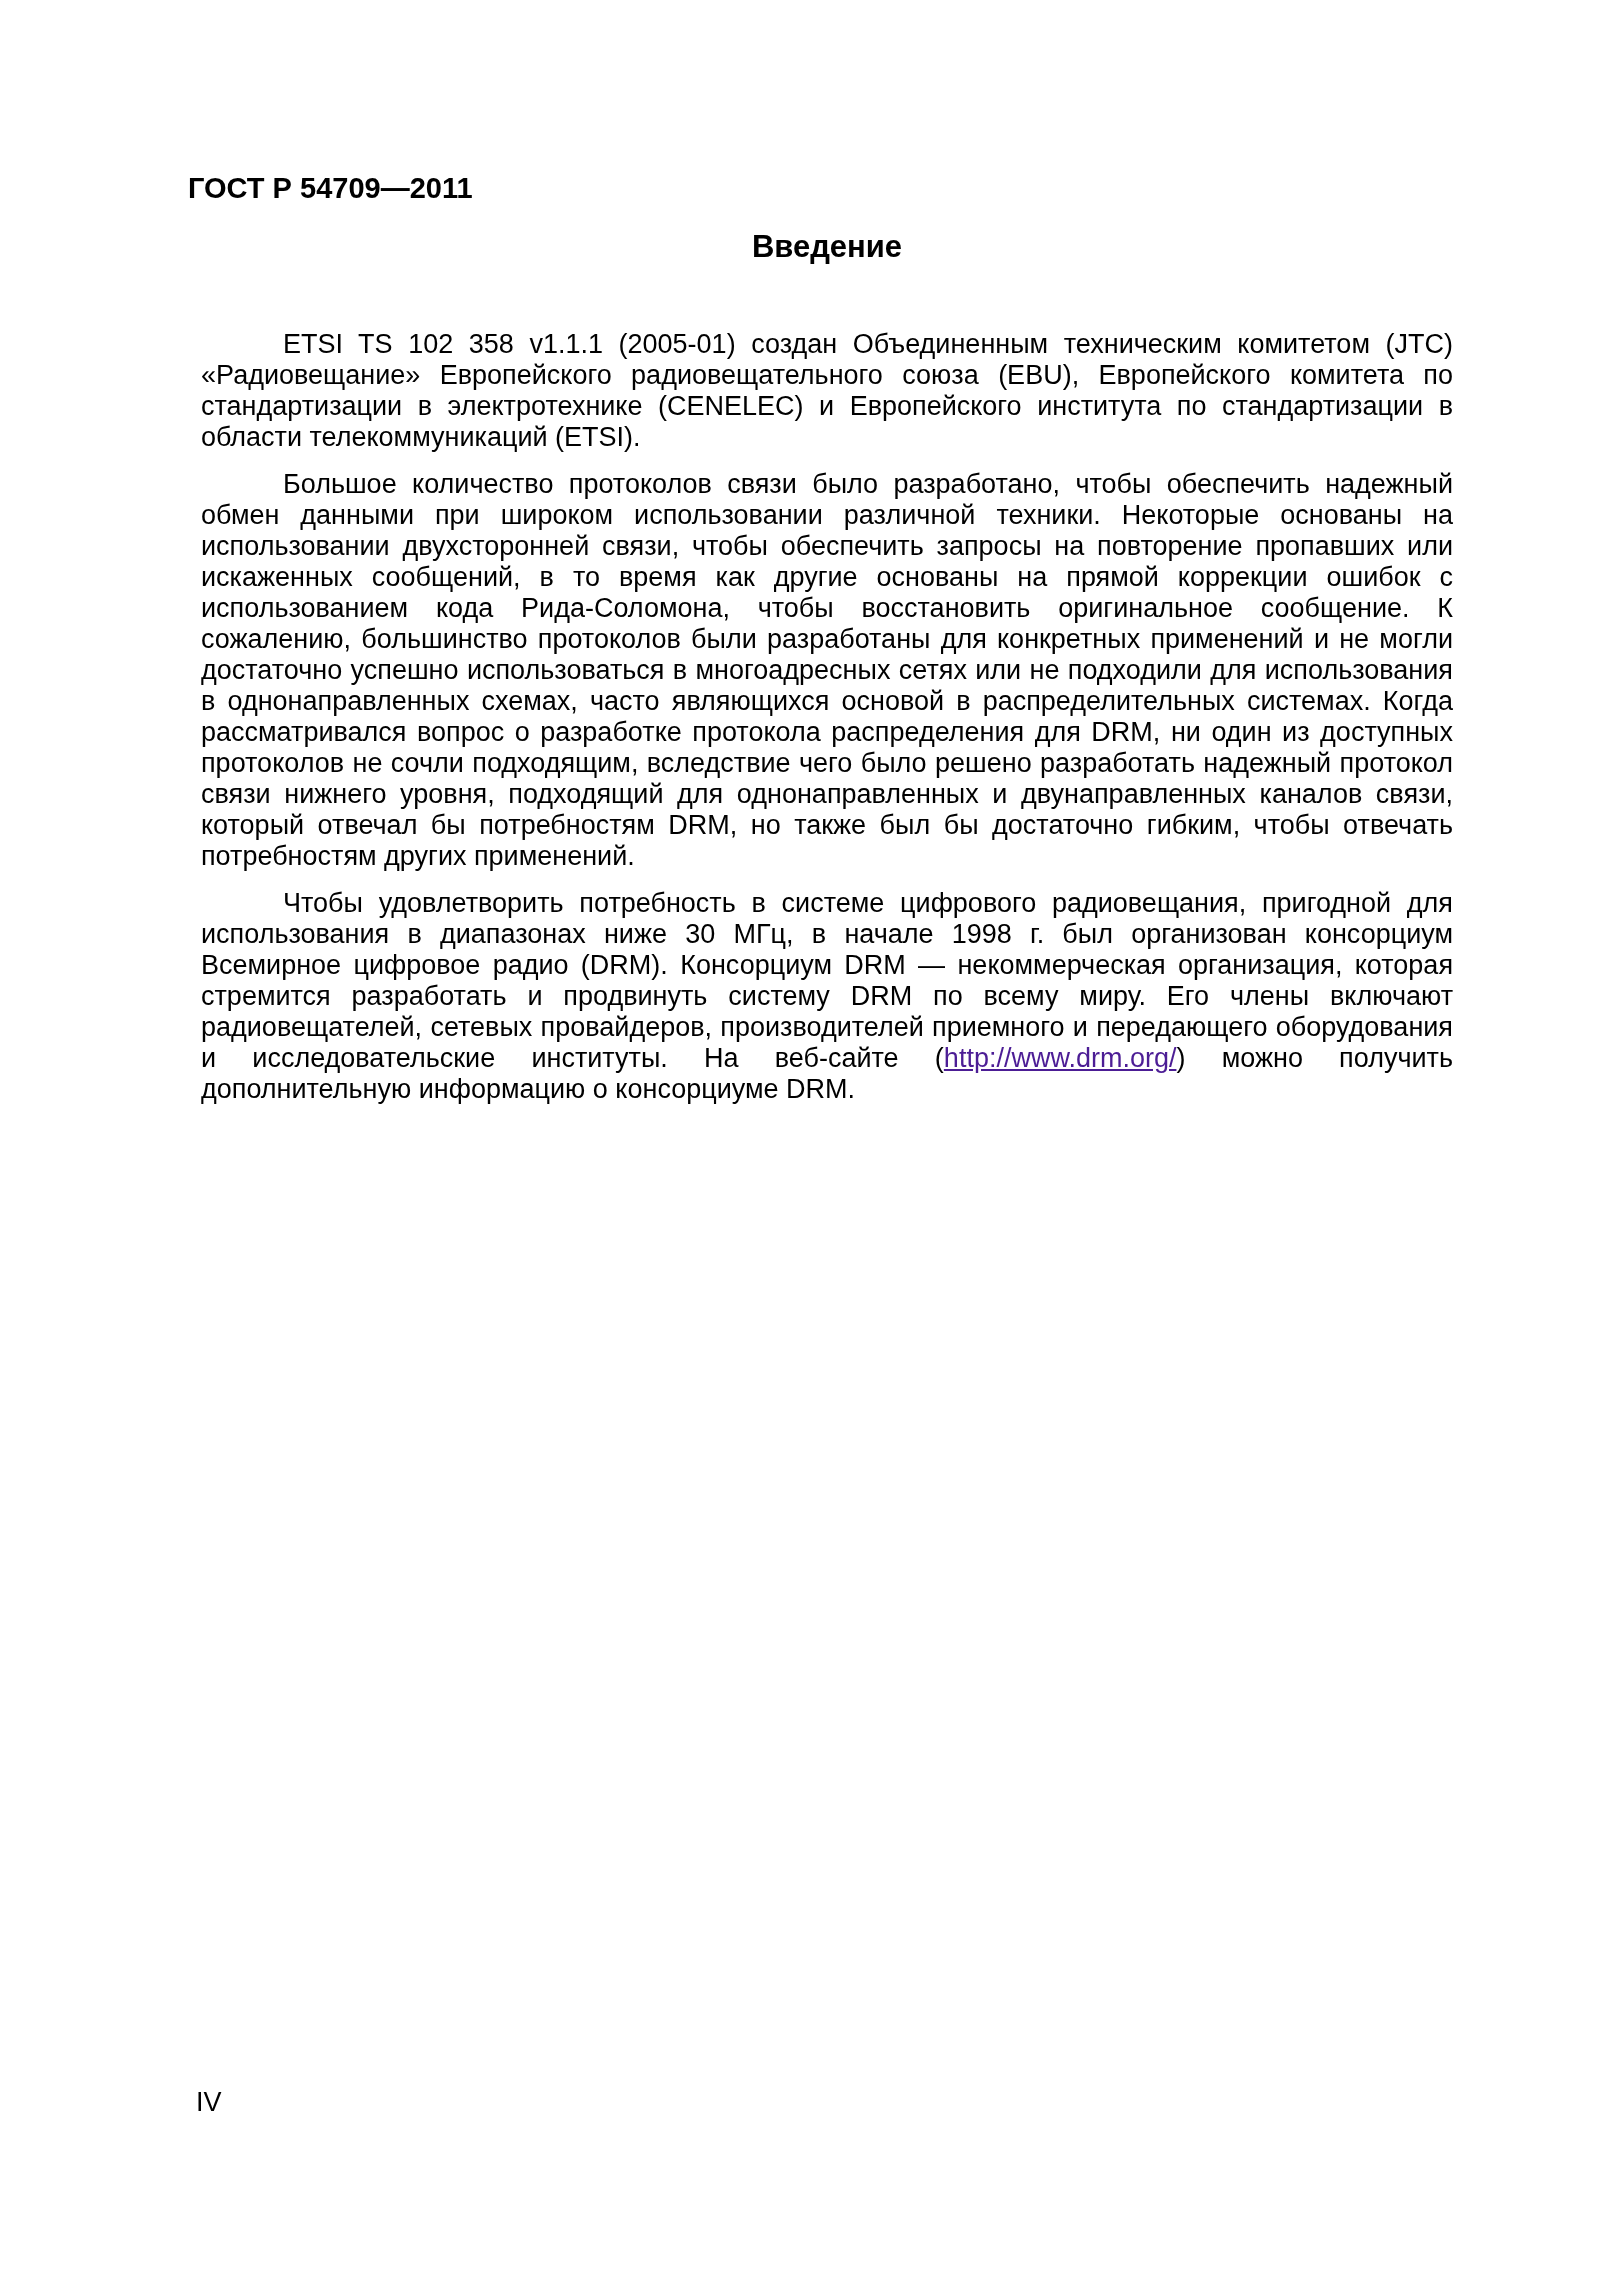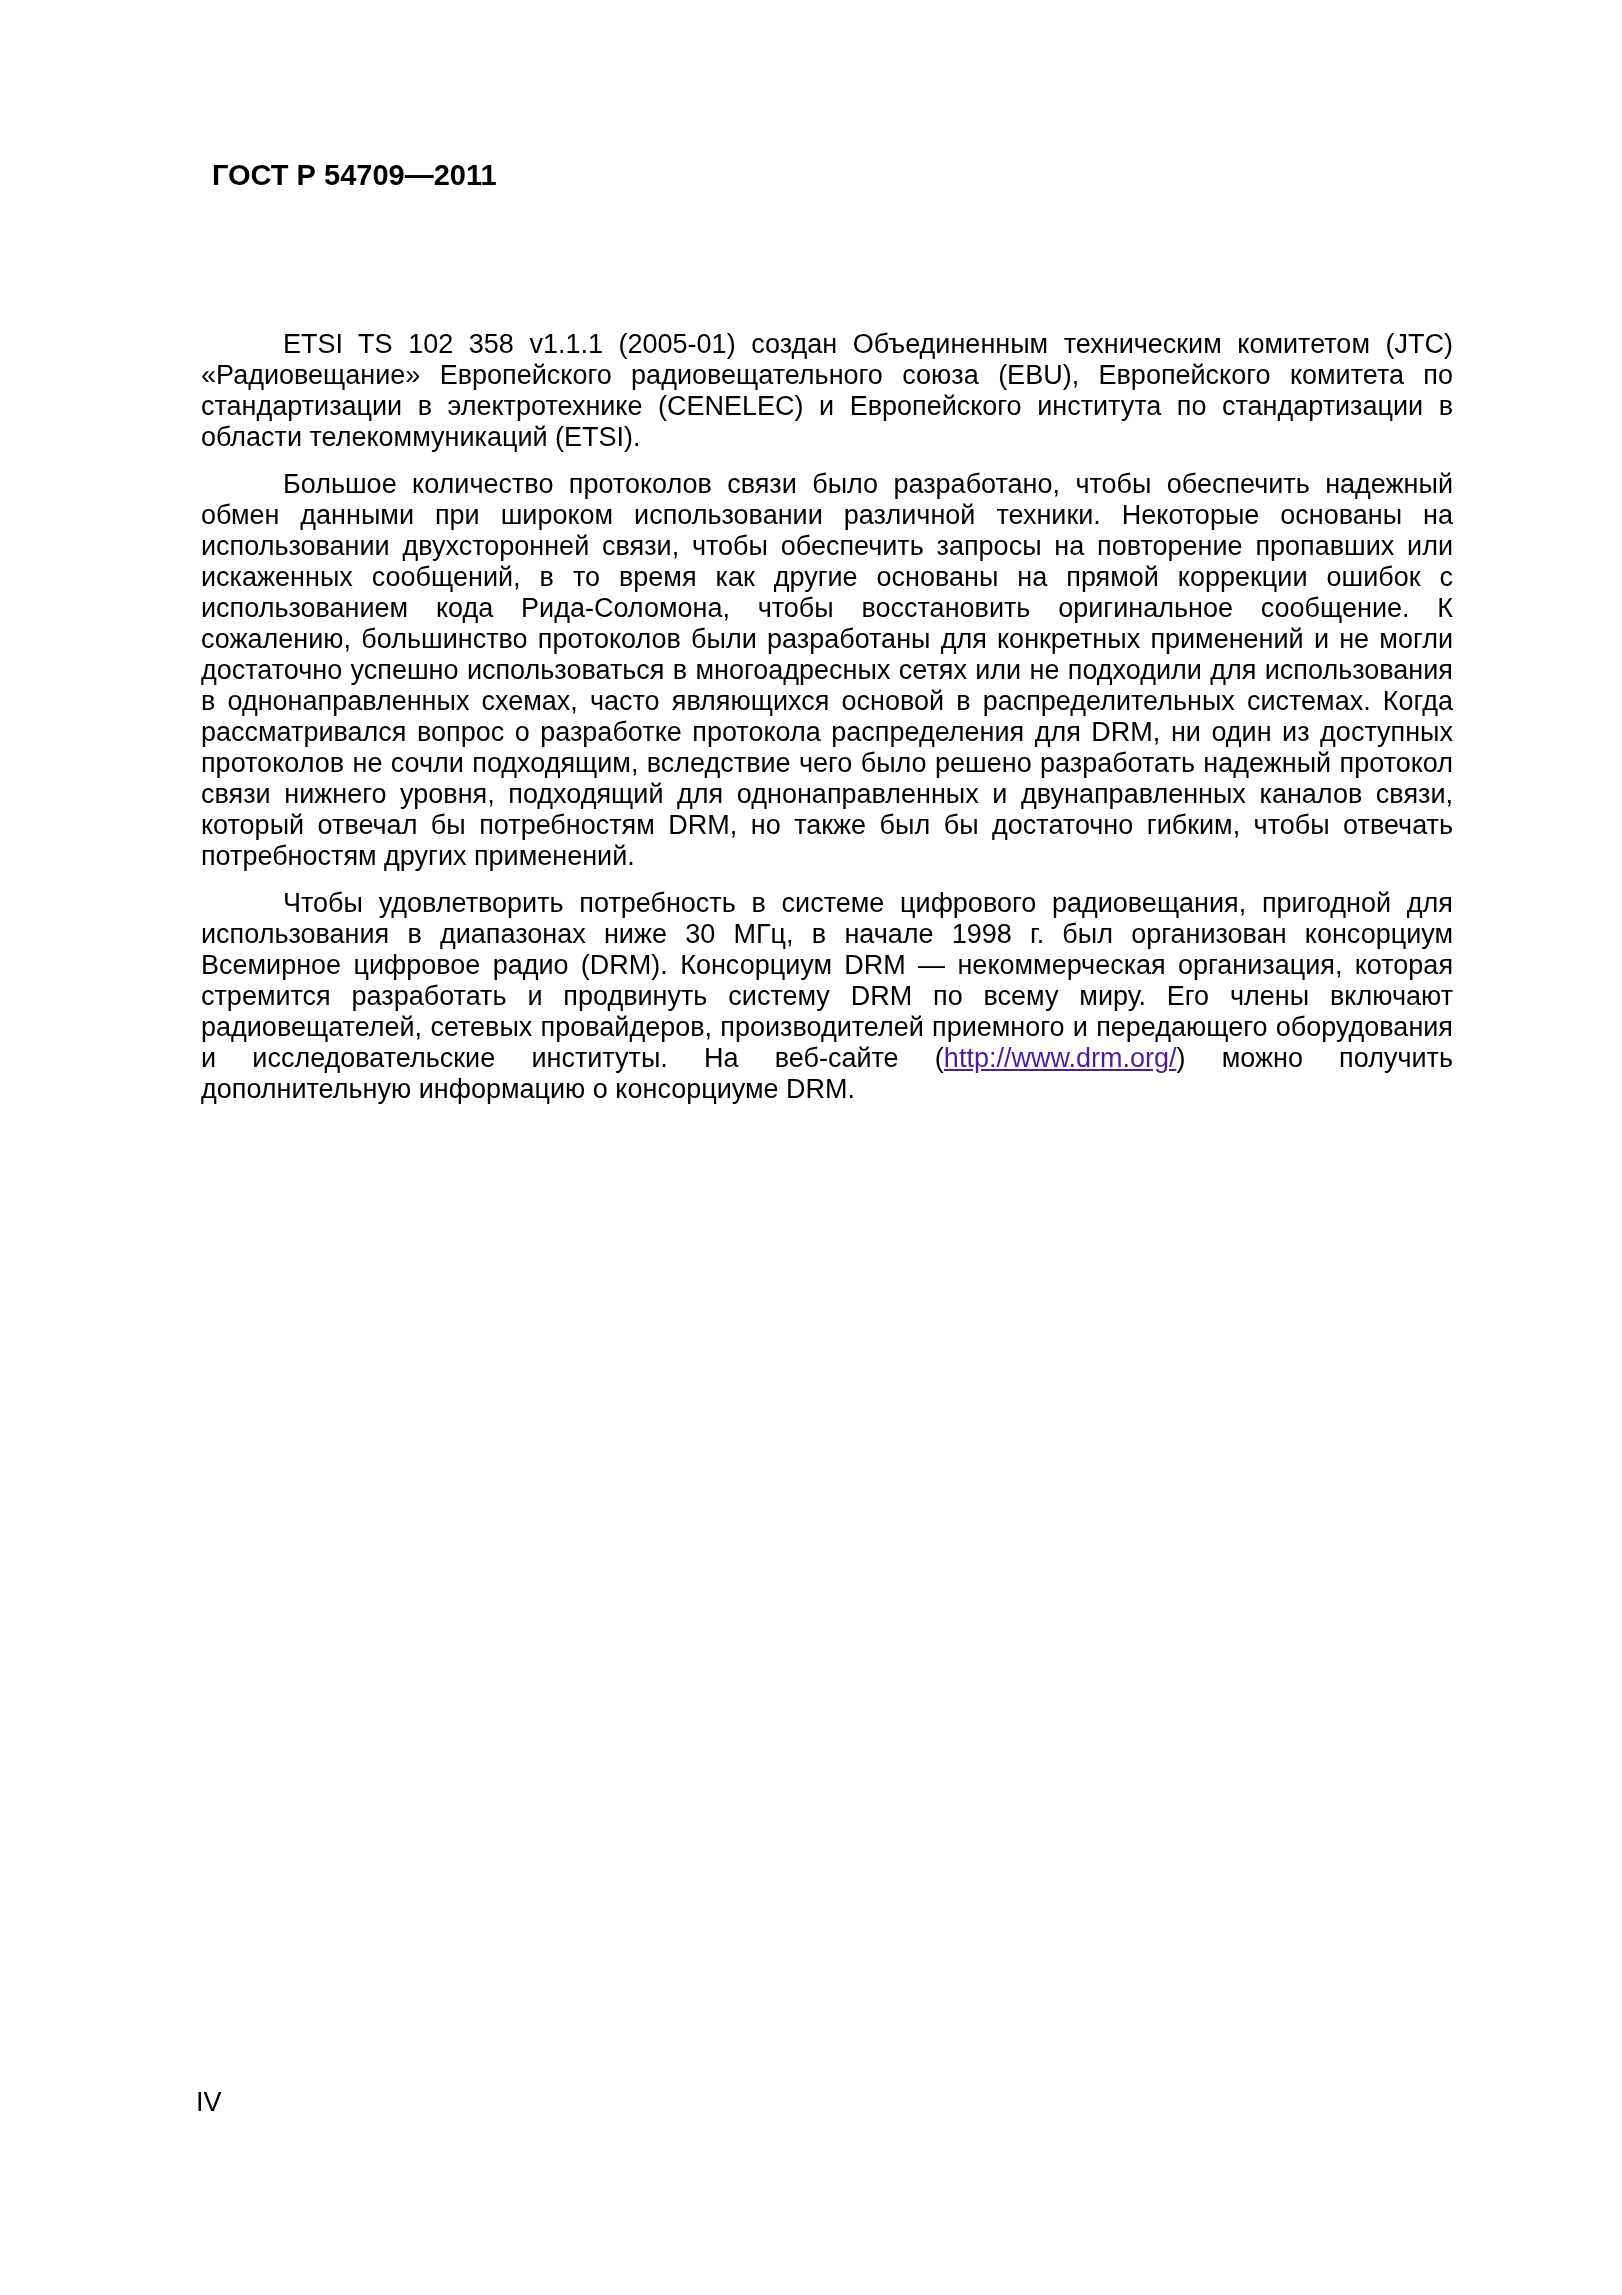--- a/index.html
+++ b/index.html
@@ -12,25 +12,24 @@
     width: 1623px;
     height: 2295px;
     background: #ffffff;
     color: #000000;
     font-family: "Liberation Sans", sans-serif;
     overflow: hidden;
   }
   .doc-number {
     position: absolute;
     left: 188px;
-    top: 159px;
+    top: 172px;
     font-size: 29px;
     font-weight: bold;
     white-space: nowrap;
-    margin-left: 24px;
   }
   .intro-title {
     position: absolute;
     left: 185px;
     top: 229px;
     width: 1284px;
     margin: 0;
     font-size: 31px;
     font-weight: bold;
     text-align: center;
@@ -61,20 +60,21 @@
     font-size: 27px;
   }
 </style>
 </head>
 <body>
 
 <div class="page">
 
   <div class="doc-number">ГОСТ Р 54709—2011</div>
 
+  <h1 class="intro-title">Введение</h1>
 
   <div class="body-text">
     <p>ETSI TS 102 358 v1.1.1 (2005-01) создан Объединенным техническим комитетом (JTC) «Радиовещание» Европейского радиовещательного союза (EBU), Европейского комитета по стандартизации в электротехнике (CENELEC) и Европейского института по стандартизации в области телекоммуникаций (ETSI).</p>
     <p>Большое количество протоколов связи было разработано, чтобы обеспечить надежный обмен данными при широком использовании различной техники. Некоторые основаны на использовании двухсторонней связи, чтобы обеспечить запросы на повторение пропавших или искаженных сообщений, в то время как другие основаны на прямой коррекции ошибок с использованием кода Рида-Соломона, чтобы восстановить оригинальное сообщение. К сожалению, большинство протоколов были разработаны для конкретных применений и не могли достаточно успешно использоваться в многоадресных сетях или не подходили для использования в однонаправленных схемах, часто являющихся основой в распределительных системах. Когда рассматривался вопрос о разработке протокола распределения для DRM, ни один из доступных протоколов не сочли подходящим, вследствие чего было решено разработать надежный протокол связи нижнего уровня, подходящий для однонаправленных и двунаправленных каналов связи, который отвечал бы потребностям DRM, но также был бы достаточно гибким, чтобы отвечать потребностям других применений.</p>
     <p><span>Чтобы удовлетворить потребность в системе цифрового радиовещания, пригодной для использования в диапазонах ниже 30 МГц, в начале 1998 г. был организован консорциум Всемирное цифровое радио (DRM). Консорциум DRM — некоммерческая организация, которая стремится разработать и продвинуть систему DRM по всему миру. Его члены включают радиовещателей, сетевых провайдеров, производителей приемного и передающего оборудования и исследовательские институты. На веб-сайте (</span><a class="link">http://www.drm.org/</a><span>) можно получить дополнительную информацию о консорциуме DRM.</span></p>
   </div>
 
   <div class="page-number">IV</div>
 
 </div>

